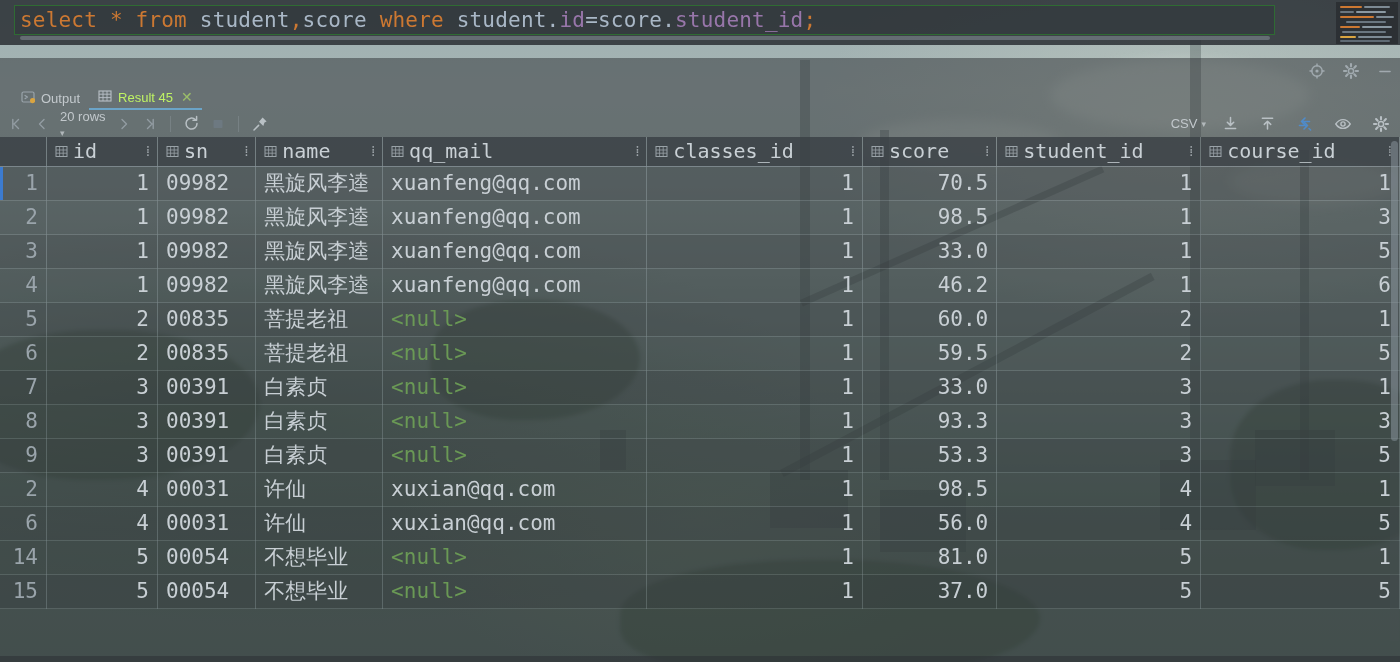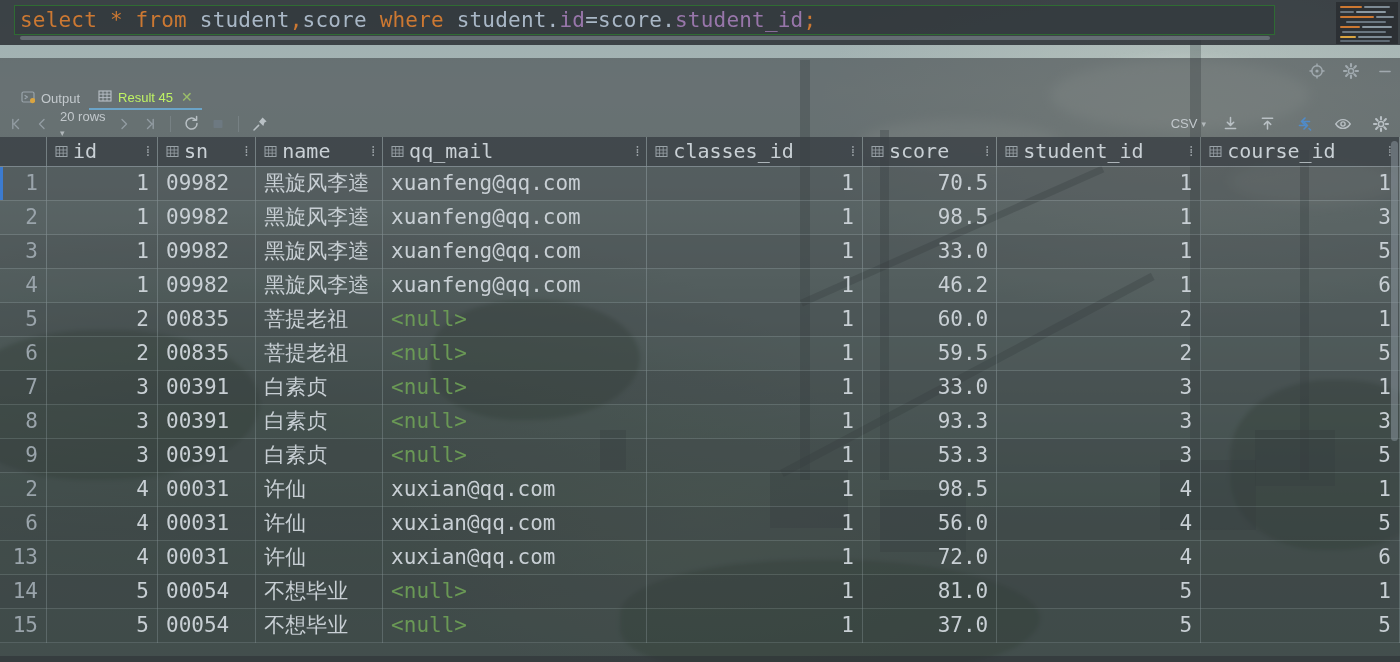--- a/index.html
+++ b/index.html
@@ -580,31 +580,20 @@
               <td class="c-id">4</td>
               <td class="c-sn">00031</td>
               <td class="c-name">许仙</td>
               <td class="c-mail">xuxian@qq.com</td>
               <td class="c-classes">1</td>
               <td class="c-score">56.0</td>
               <td class="c-student">4</td>
               <td class="c-course">5</td>
             </tr>
             <tr class="row">
-              <td class="rownum">13</td>
-              <td class="c-id">4</td>
-              <td class="c-sn">00031</td>
-              <td class="c-name">许仙</td>
-              <td class="c-mail">xuxian@qq.com</td>
-              <td class="c-classes">1</td>
-              <td class="c-score">72.0</td>
-              <td class="c-student">4</td>
-              <td class="c-course">6</td>
-            </tr>
-            <tr class="row">
               <td class="rownum">14</td>
               <td class="c-id">5</td>
               <td class="c-sn">00054</td>
               <td class="c-name">不想毕业</td>
               <td class="c-mail"><span class="nullv">&lt;null&gt;</span></td>
               <td class="c-classes">1</td>
               <td class="c-score">81.0</td>
               <td class="c-student">5</td>
               <td class="c-course">1</td>
             </tr>

